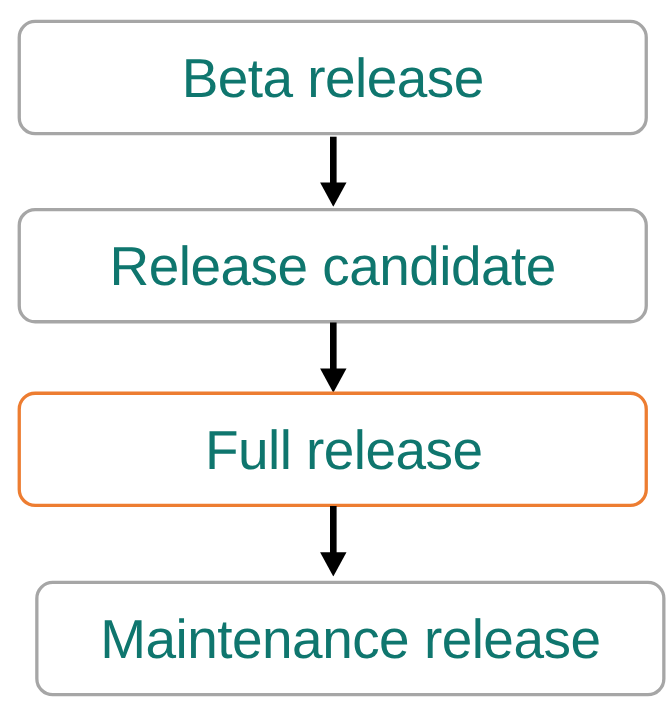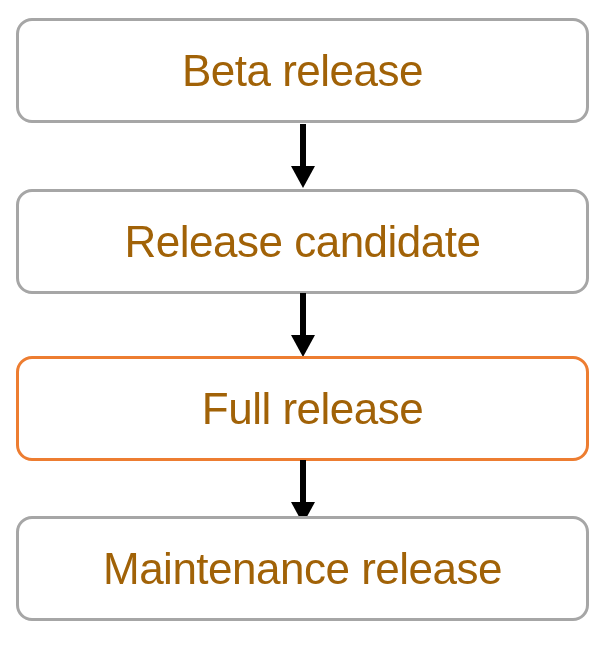--- a/index.html
+++ b/index.html
@@ -18,31 +18,31 @@
     width: 573px;
     height: 105px;
     background: #ffffff;
     border: 3px solid #a6a6a6;
     border-radius: 16px;
     display: flex;
     align-items: center;
     justify-content: center;
   }
   .node-label {
-    font-size: 44px;
+    font-size: 50px;
     line-height: 1;
-    color: #a16207;
+    color: #0f766e;
     white-space: nowrap;
     letter-spacing: -0.5px;
   }
   .node.accent { border-color: #ed7d31; padding-left: 20px; }
   .node1 { top: 18px; }
   .node2 { top: 189px; }
   .node3 { top: 356px; }
-  .node4 { top: 516px; }
+  .node4 { top: 528px; margin-left: 16px; }
   .arrow {
     position: absolute;
     left: 289px;
     width: 28px;
     height: 64px;
   }
   .arrow svg { display: block; width: 28px; height: 64px; }
   .arrow1 { top: 124px; }
   .arrow2 { top: 293px; }
   .arrow3 { top: 460px; }

